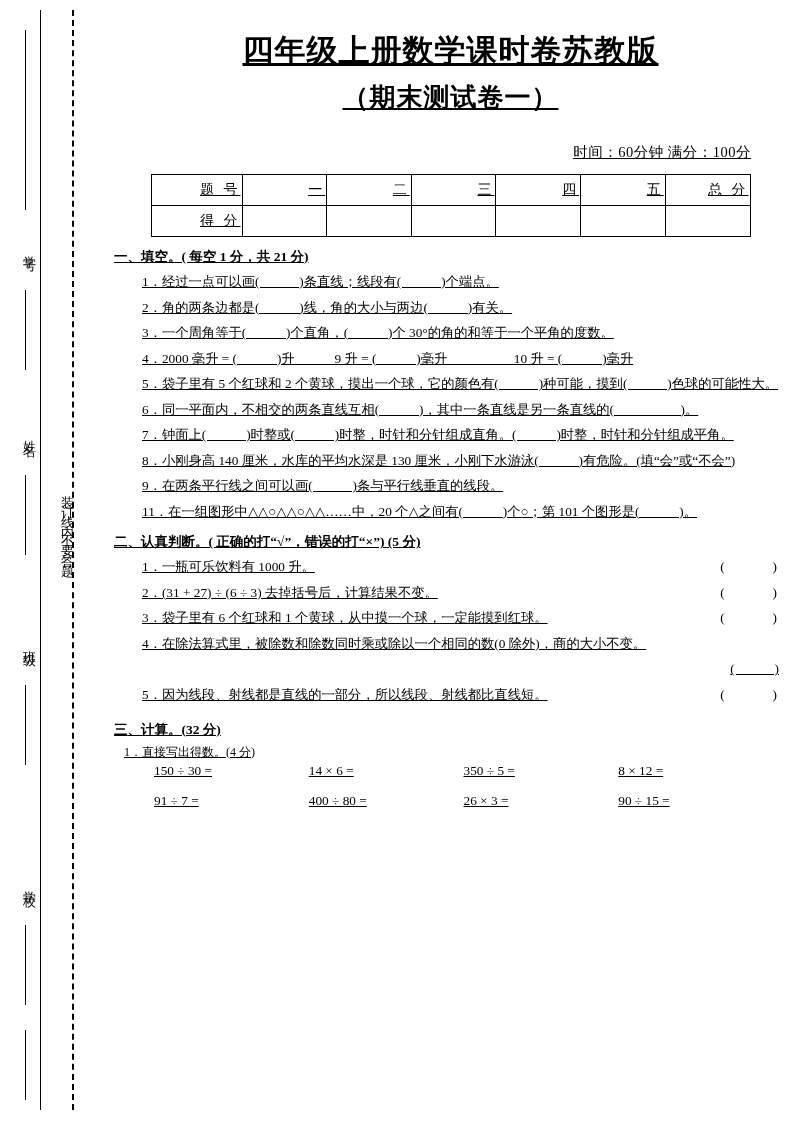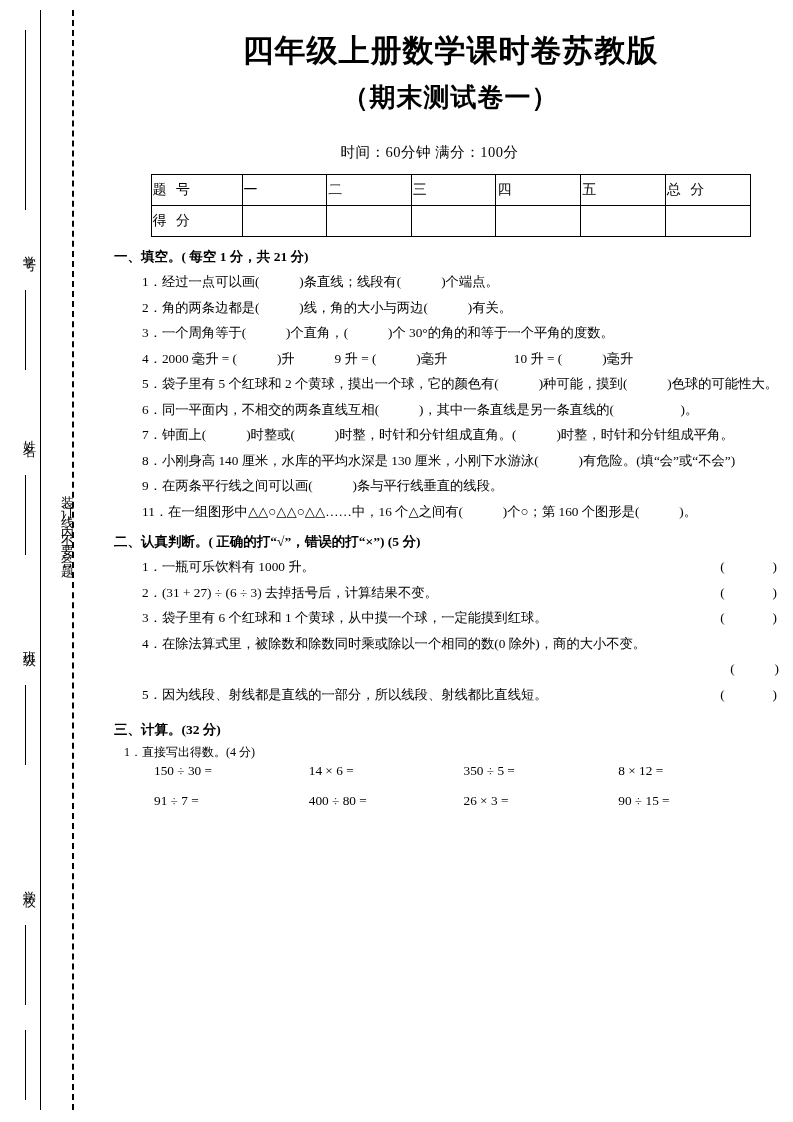--- a/index.html
+++ b/index.html
@@ -70,54 +70,55 @@
     border-left: 1px solid #000;
   }
 
   
   .page {
     position: absolute;
     left: 108px;
     top: 0;
     width: 685px;
     height: 962px;
+    text-decoration: underline;
   }
   .title {
     text-align: center;
     font-size: 31px;
     font-weight: bold;
     font-family: "Liberation Serif", "DejaVu Serif", serif;
     margin-top: 30px;
     letter-spacing: 1px;
   }
   .subtitle {
     text-align: center;
     font-size: 26px;
     font-weight: bold;
     margin-top: 8px;
     letter-spacing: 1px;
   }
   .meta {
-    text-align: center;
+    text-align: right;
     font-size: 14.5px;
     margin-top: 28px;
     margin-right: 42px;
     letter-spacing: 0.5px;
   }
 
   table.score {
     border-collapse: collapse;
     margin: 12px auto 0 auto;
     width: 600px;
     table-layout: fixed;
   }
   table.score td {
     border: 1px solid #000;
     height: 28px;
-    text-align: left;
+    text-align: right;
     font-size: 14px;
     letter-spacing: 3px;
   }
   table.score td.lbl { width: 88px; }
   .sec-head {
     font-weight: bold;
     font-size: 13.5px;
     margin: 11px 11px 5px 6px;
   }
   .item {
@@ -214,21 +215,21 @@
   <div class="sec-head">一、填空。( 每空 1 分，共 21 分)</div>
   <div class="item hang">1．经过一点可以画(　　　)条直线；线段有(　　　)个端点。</div>
   <div class="item hang">2．角的两条边都是(　　　)线，角的大小与两边(　　　)有关。</div>
   <div class="item hang">3．一个周角等于(　　　)个直角，(　　　)个 30°的角的和等于一个平角的度数。</div>
   <div class="item hang">4．2000 毫升 = (　　　)升　　　9 升 = (　　　)毫升　　　　　10 升 = (　　　)毫升</div>
   <div class="item hang">5．袋子里有 5 个红球和 2 个黄球，摸出一个球，它的颜色有(　　　)种可能，摸到(　　　)色球的可能性大。</div>
   <div class="item hang">6．同一平面内，不相交的两条直线互相(　　　)，其中一条直线是另一条直线的(　　　　　)。</div>
   <div class="item hang">7．钟面上(　　　)时整或(　　　)时整，时针和分针组成直角。(　　　)时整，时针和分针组成平角。</div>
   <div class="item hang">8．小刚身高 140 厘米，水库的平均水深是 130 厘米，小刚下水游泳(　　　)有危险。(填“会”或“不会”)</div>
   <div class="item hang">9．在两条平行线之间可以画(　　　)条与平行线垂直的线段。</div>
-  <div class="item hang">11．在一组图形中△△○△△○△△……中，16 个△之间有(　　　)个○；第 160 个图形是(　　　)。</div>
+  <div class="item hang">11．在一组图形中△△○△△○△△……中，20 个△之间有(　　　)个○；第 101 个图形是(　　　)。</div>
 
   <div class="sec-head">二、认真判断。( 正确的打“√”，错误的打“×”) (5 分)</div>
 
   <div class="item hang">
     <span class="rightmark">(　　　)</span>
     <span>1．一瓶可乐饮料有 1000 升。</span>
   </div>
   <div class="clear"></div>
   <div class="item hang">
     <span class="rightmark">(　　　)</span>

